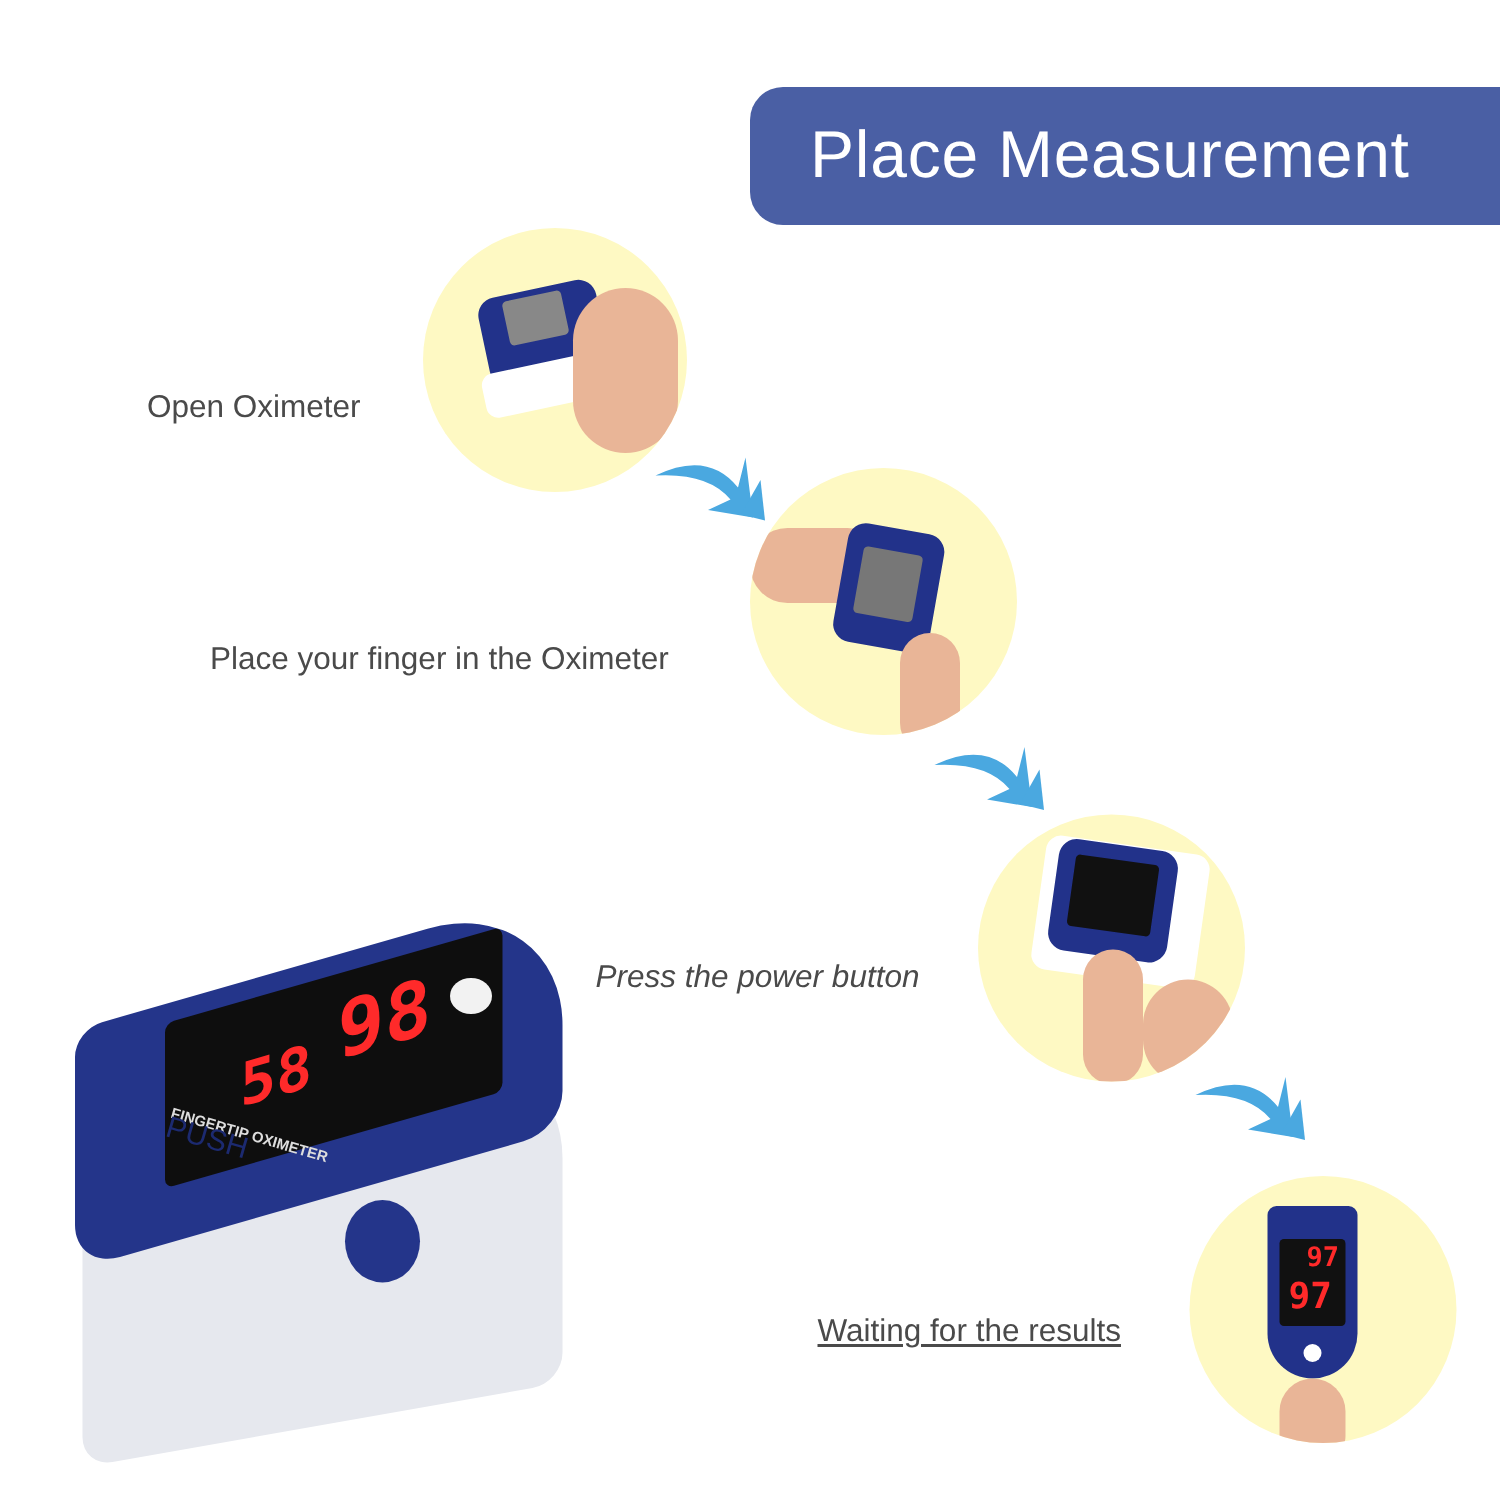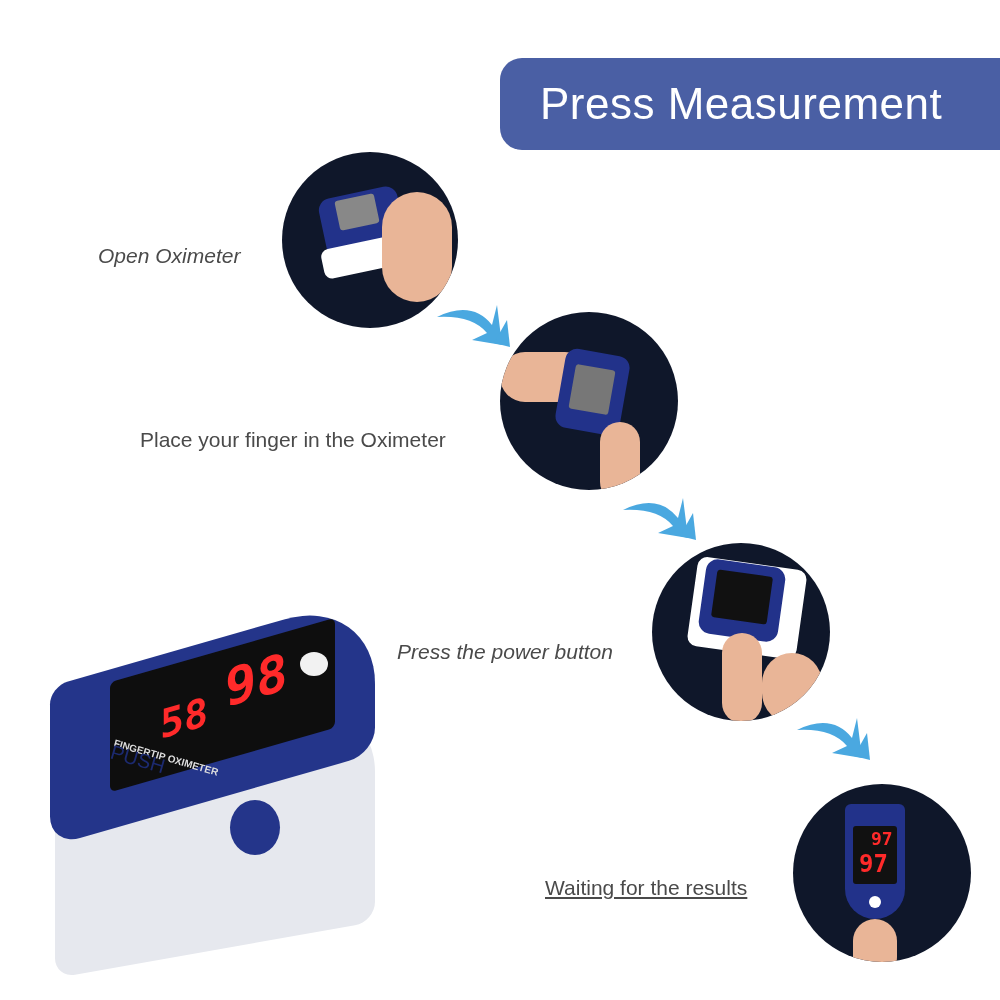--- a/index.html
+++ b/index.html
@@ -1,38 +1,38 @@
 <!DOCTYPE html>
 <html><head>
 <meta charset="utf-8">
 <style>
   html,body{margin:0;padding:0;background:#ffffff;}
   body{width:1000px;height:1000px;position:relative;overflow:hidden;font-family:"Liberation Sans",sans-serif;}
   .banner{position:absolute;left:500px;top:58px;width:500px;height:92px;background:#4a5fa4;border-radius:22px 0 0 22px;color:#fff;font-size:44px;display:flex;align-items:center;padding-left:40px;box-sizing:border-box;letter-spacing:0.5px;}
   .step-label{position:absolute;font-size:21px;color:#4a4a4a;white-space:nowrap;}
-  .circle{position:absolute;border-radius:50%;background:#0f172a;overflow:hidden;}
+  .circle{position:absolute;border-radius:50%;background:#fef9c3;overflow:hidden;}
   .arrow{position:absolute;}
   
   .dev{position:absolute;background:#22328a;border-radius:12px;}
   .scr{position:absolute;background:#111;border-radius:3px;}
   .finger{position:absolute;background:#e9b597;border-radius:40px;}
   .seg{color:#ff2a2a;font-family:"DejaVu Sans Mono",monospace;font-weight:bold;position:absolute;}
   
   .big-body{position:absolute;left:55px;top:720px;width:320px;height:230px;background:#e6e8ee;border-radius:30px 80px 20px 20px;transform:skewY(-10deg);}
   .big-lid{position:absolute;left:50px;top:640px;width:325px;height:160px;background:#24358a;border-radius:18px 90px 26px 30px;transform:skewY(-16deg);}
   .big-screen{position:absolute;left:110px;top:650px;width:225px;height:110px;background:#0e0e0e;border-radius:6px;transform:skewY(-16deg);}
 </style>
 </head>
 <body>
 
 <div class="banner">
-  <span>Press Measurement</span>
+  <span>Place Measurement</span>
 </div>
 
-<div class="step-label" style="left:98px;top:244px;font-style:italic;">Open Oximeter</div>
+<div class="step-label" style="left:98px;top:260px;">Open Oximeter</div>
 <div class="circle" style="left:282px;top:152px;width:176px;height:176px;">
   <div class="dev" style="left:40px;top:40px;width:80px;height:60px;transform:rotate(-12deg);"></div>
   <div class="scr" style="left:55px;top:45px;width:40px;height:30px;background:#888;transform:rotate(-12deg);"></div>
   <div style="position:absolute;left:40px;top:90px;width:80px;height:30px;background:#fff;border-radius:8px;transform:rotate(-12deg);"></div>
   <div class="finger" style="left:100px;top:40px;width:70px;height:110px;"></div>
 </div>
 
 <svg class="arrow" style="left:432px;top:295px;" width="80" height="55">
   <path d="M5,22 Q40,5 60,30 L65,10 L70,50 L40,45 L55,38 Q40,20 5,22 Z" fill="#4aa8e0"></path>
   <path d="M62,48 L75,25 L78,52 Z" fill="#4aa8e0"></path>

